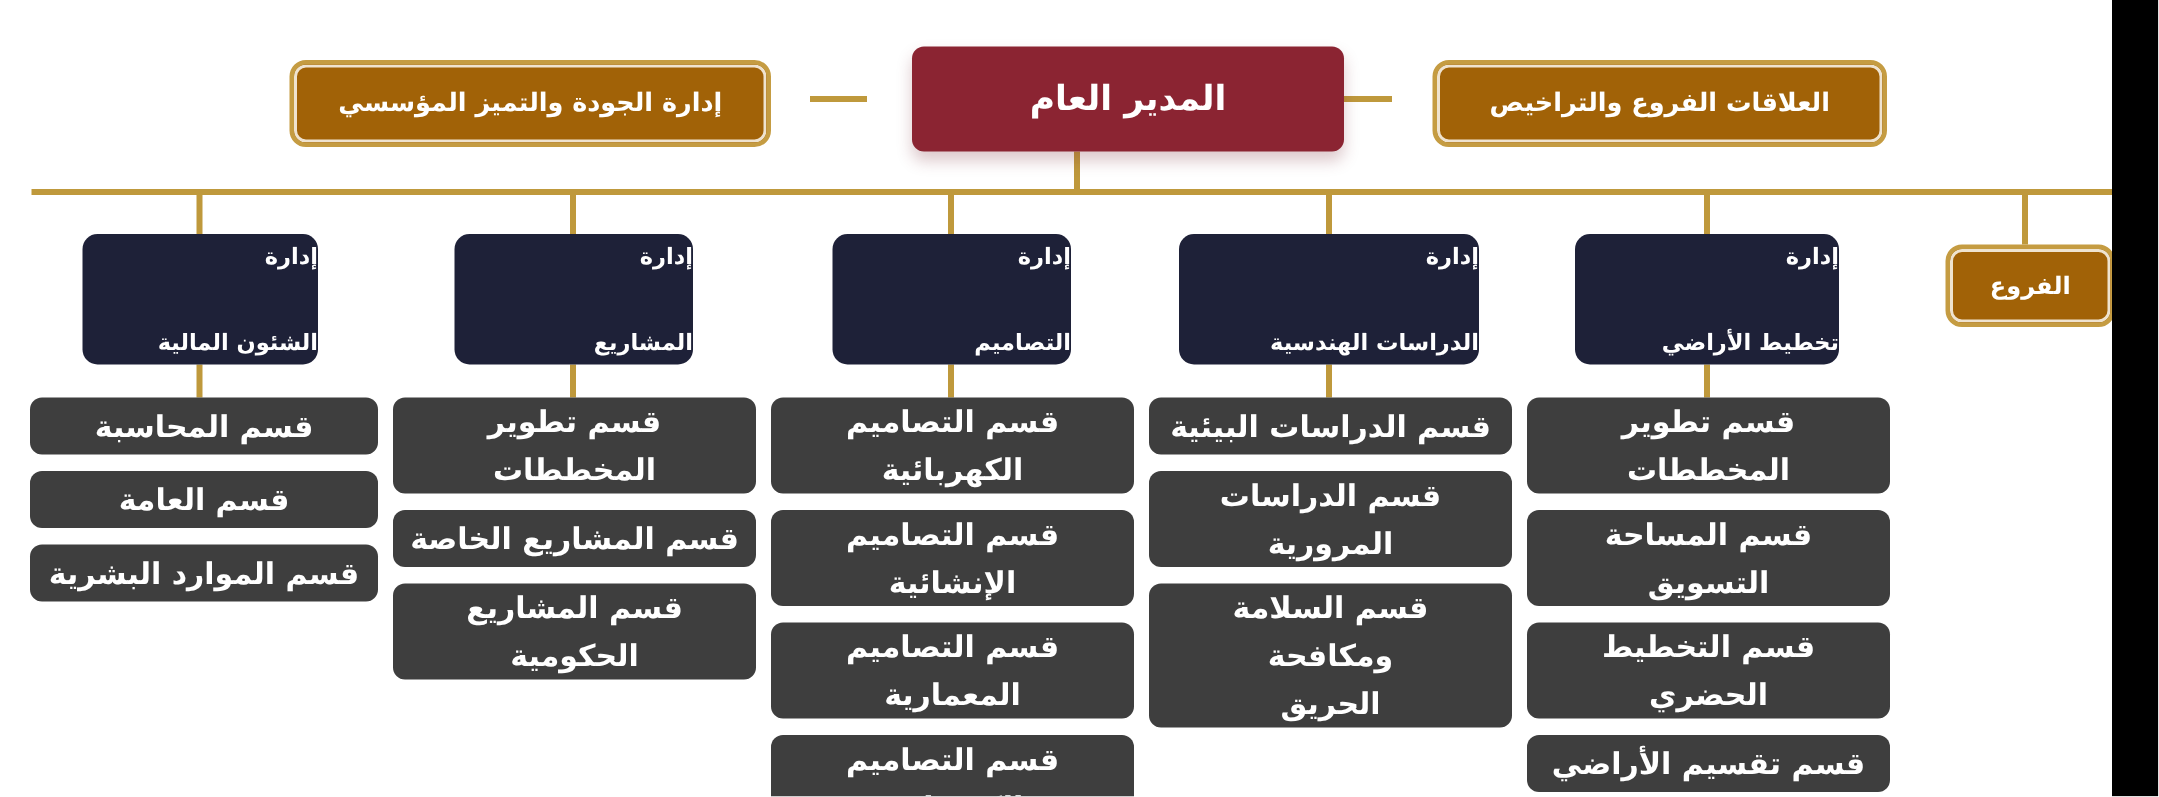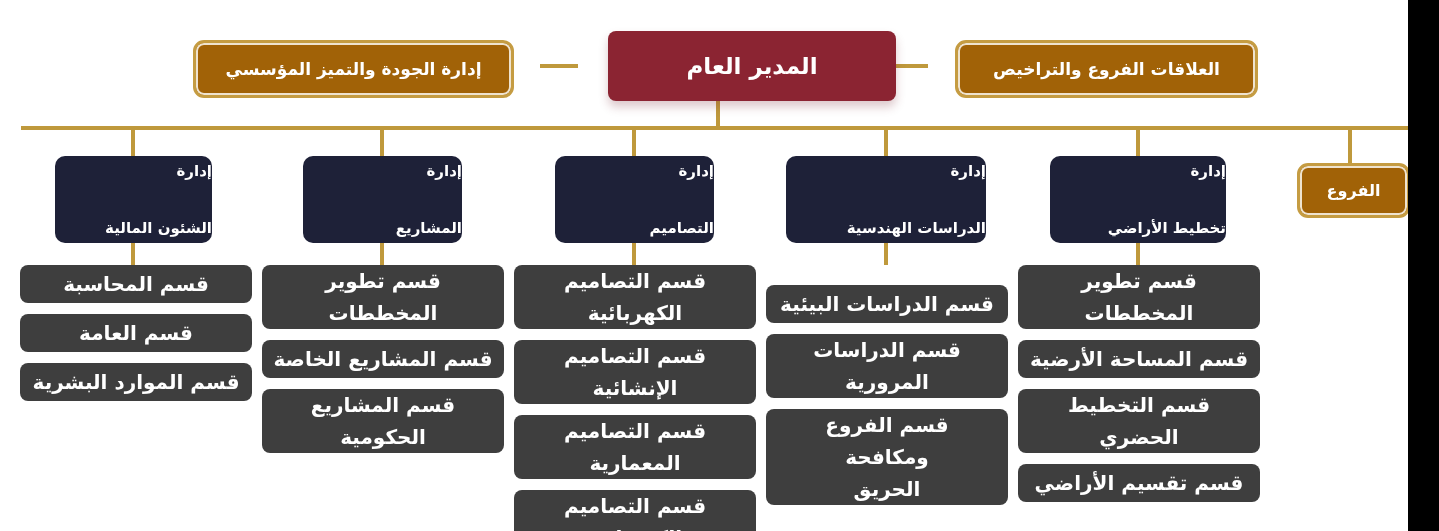--- a/index.html
+++ b/index.html
@@ -94,31 +94,31 @@
     <div class="sec-box">قسم التصاميم الكهربائية</div>
     <div class="sec-box">قسم التصاميم الإنشائية</div>
     <div class="sec-box">قسم التصاميم المعمارية</div>
     <div class="sec-box">قسم التصاميم الكهربائية</div>
   </div>
 
   <div class="dept-box" style="left:786px;top:156px;width:200px;height:87px;">
     <div>إدارة</div>
     <div>الدراسات الهندسية</div>
   </div>
-  <div class="sec-col" style="left:766px;top:265px;width:242px;margin-top:20px;">
+  <div class="sec-col" style="left:766px;top:265px;width:242px;">
     <div class="sec-box">قسم الدراسات البيئية</div>
     <div class="sec-box">قسم الدراسات المرورية</div>
-    <div class="sec-box tall" style="padding:0 55px;">قسم الفروع ومكافحة الحريق</div>
+    <div class="sec-box tall" style="padding:0 55px;">قسم السلامة ومكافحة الحريق</div>
   </div>
 
   <div class="dept-box" style="left:1050px;top:156px;width:176px;height:87px;">
     <div>إدارة</div>
     <div>تخطيط الأراضي</div>
   </div>
   <div class="sec-col" style="left:1018px;top:265px;width:242px;">
     <div class="sec-box">قسم تطوير المخططات</div>
-    <div class="sec-box">قسم المساحة الأرضية</div>
+    <div class="sec-box">قسم المساحة التسويق</div>
     <div class="sec-box">قسم التخطيط الحضري</div>
     <div class="sec-box">قسم تقسيم الأراضي</div>
   </div>
 
   <div class="black-strip"></div>
 </div>
 
 </body></html>

